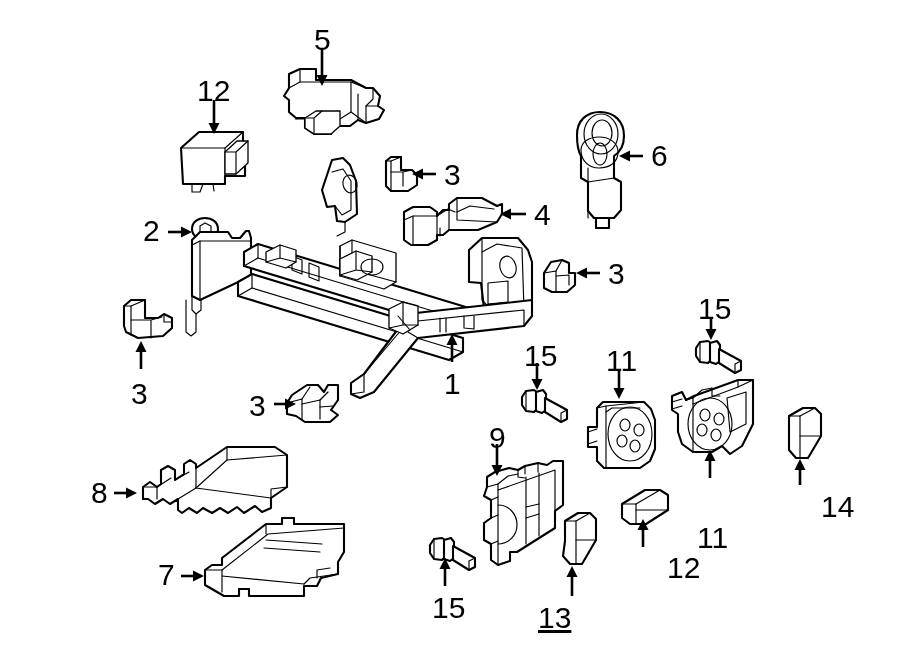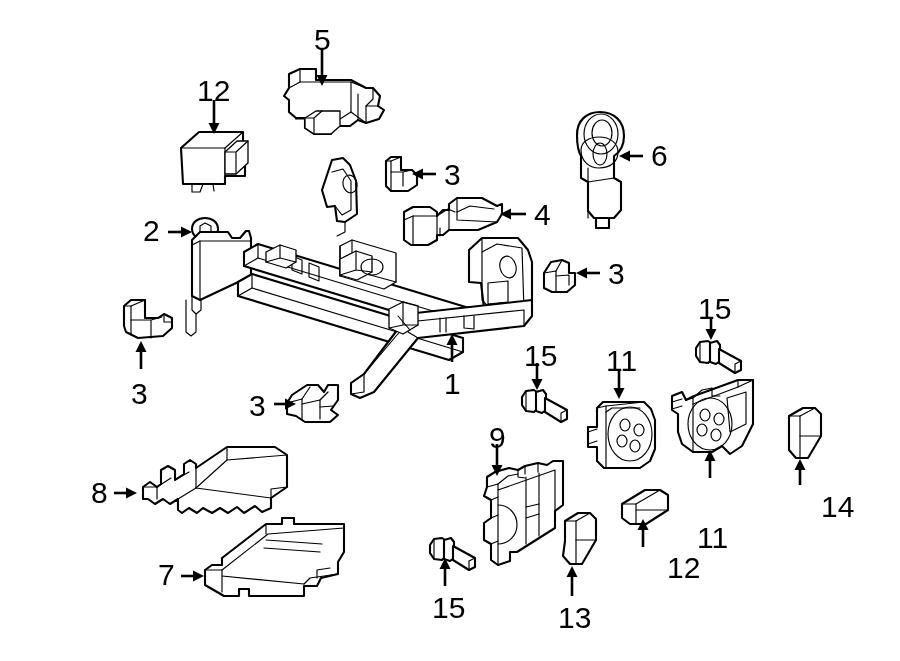--- a/index.html
+++ b/index.html
@@ -382,21 +382,21 @@
       <div class="callout-label" style="left: 249px; top: 391px;">3</div>
       <div class="callout-label" style="left: 534px; top: 200px;">4</div>
       <div class="callout-label" style="left: 314px; top: 25px;">5</div>
       <div class="callout-label" style="left: 651px; top: 141px;">6</div>
       <div class="callout-label" style="left: 158px; top: 560px;">7</div>
       <div class="callout-label" style="left: 91px; top: 478px;">8</div>
       <div class="callout-label" style="left: 489px; top: 423px;">9</div>
       <div class="callout-label" style="left: 606px; top: 346px;">11</div>
       <div class="callout-label" style="left: 697px; top: 484px; margin-top: 39px;">11</div>
       <div class="callout-label" style="left: 667px; top: 553px;">12</div>
-      <div class="callout-label" style="left: 558px; top: 603px;">13</div>
+      <div class="callout-label" style="left: 538px; top: 603px; text-decoration: underline;">13</div>
       <div class="callout-label" style="left: 787px; top: 492px; margin-left: 34px;">14</div>
       <div class="callout-label" style="left: 524px; top: 341px;">15</div>
       <div class="callout-label" style="left: 698px; top: 294px;">15</div>
       <div class="callout-label" style="left: 432px; top: 593px;">15</div>
       <div class="callout-label" style="left: 197px; top: 76px;">12</div>
     </div>
 
 </div>
 
 </body></html>

